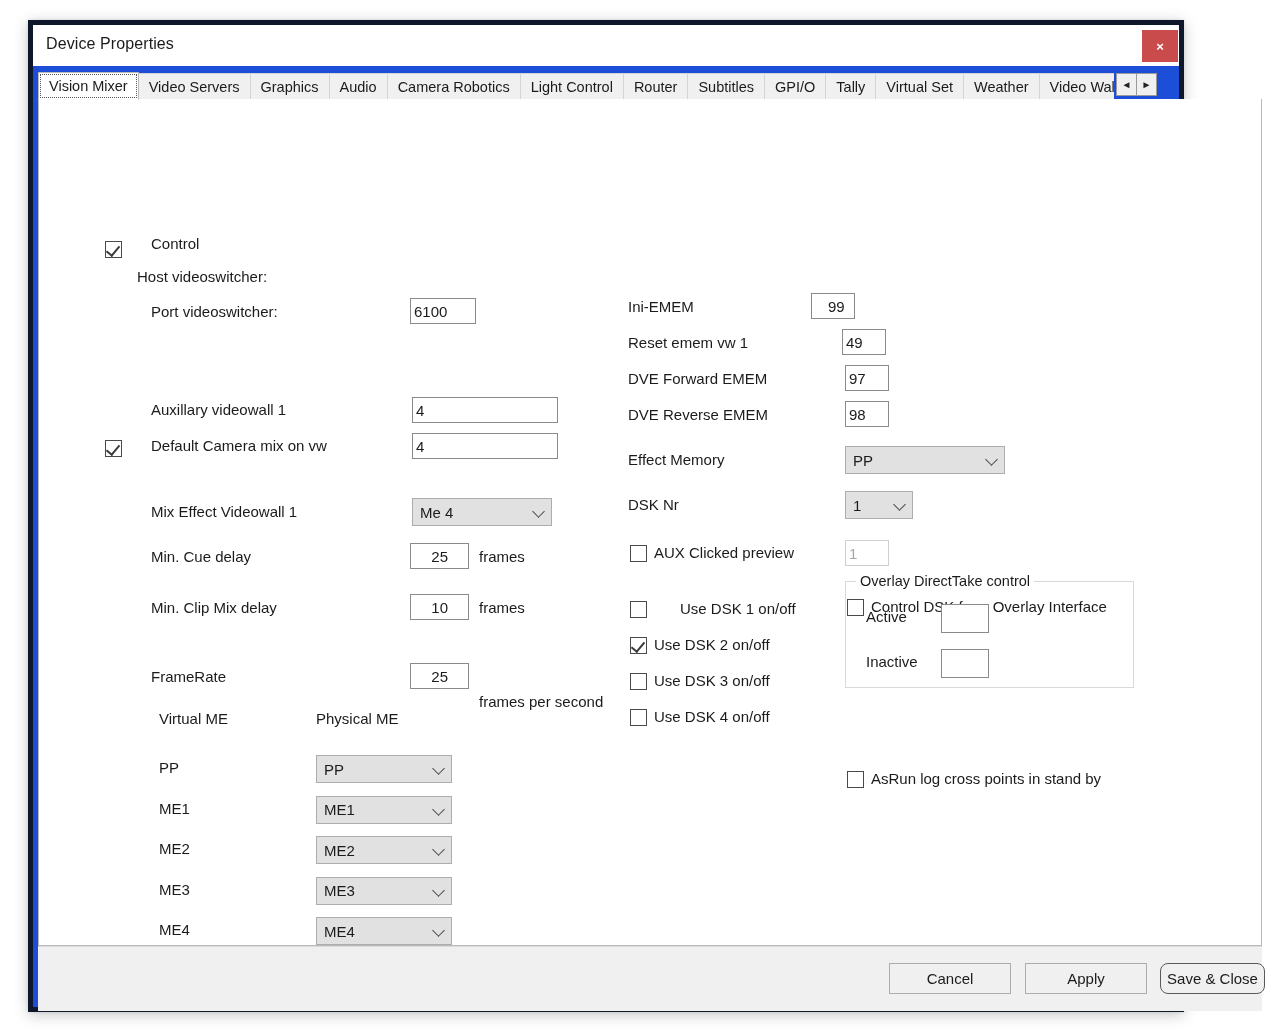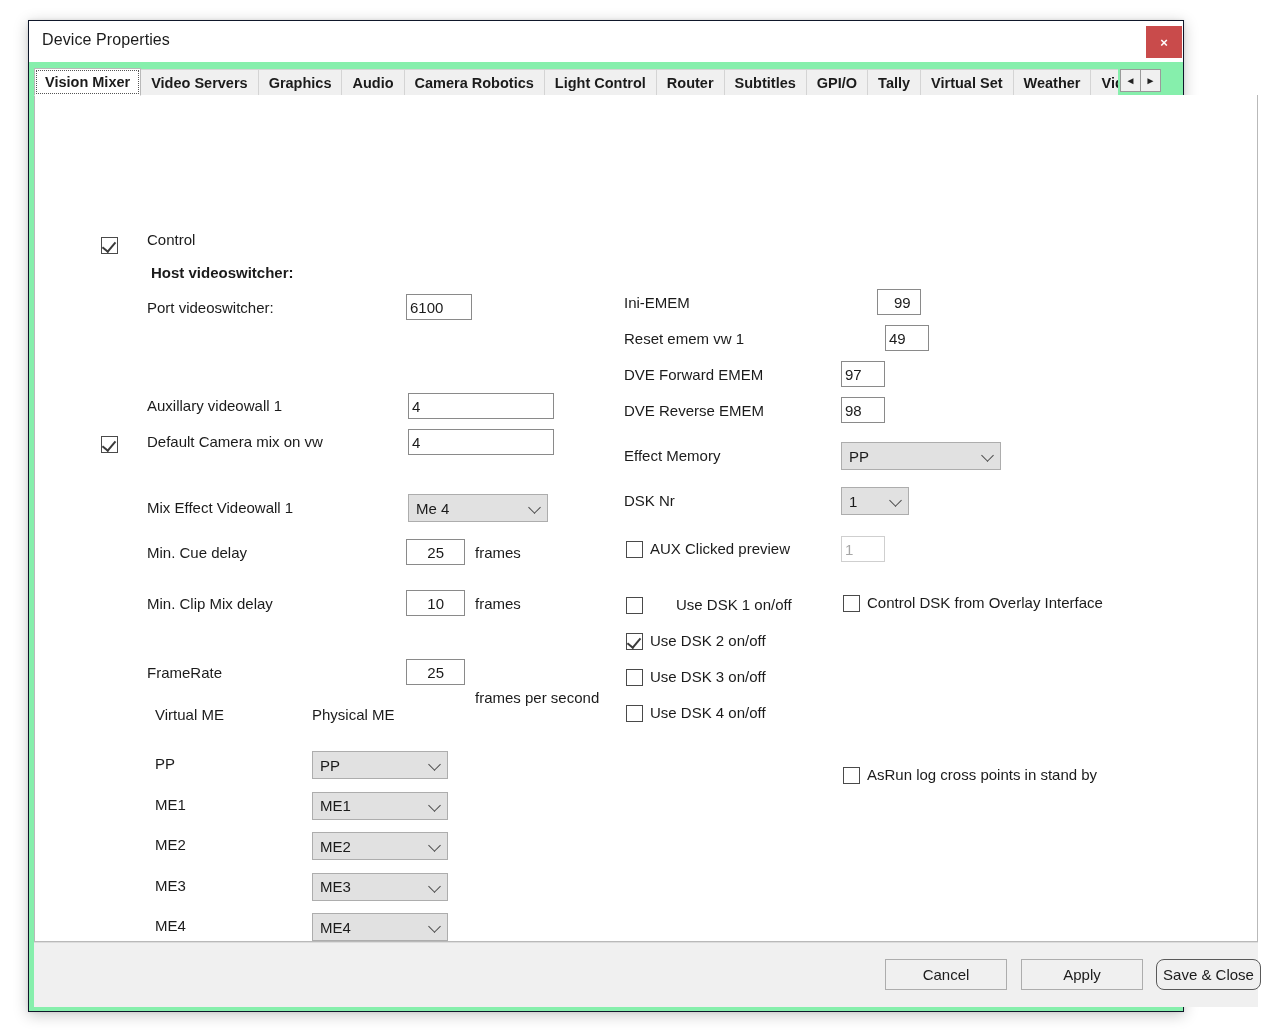--- a/index.html
+++ b/index.html
@@ -10,22 +10,22 @@
     font-family: "Liberation Sans", sans-serif;
     -webkit-font-smoothing: none;
   }
   #root { position: relative; width: 1281px; height: 1032px; overflow: hidden; background:#fff; }
 
   
   .window {
     position: absolute;
     left: 28px; top: 20px;
     width: 1156px; height: 992px;
-    background: #86efac;
-    border: 1px solid #0f172a;
+    background: #1d4ed8;
+    border: 5px solid #0f172a;
     box-shadow: 0 3px 14px rgba(0,0,0,0.22), 0 0 3px rgba(0,0,0,0.10);
   }
   .titlebar {
     position: absolute; left:0; top:0; width:100%; height: 41px;
     background: #ffffff;
   }
   .title-text {
     position: absolute; left: 13px; top: 10px;
     font-size: 16px; color: #1b1b1b; letter-spacing: .1px;
   }
@@ -34,21 +34,21 @@
     width: 36px; height: 32px;
     background: #c94b4b;
     color: #ffffff;
     font-size: 13px; font-weight: bold;
     display: flex; align-items: center; justify-content: center;
     cursor: pointer;
   }
 
   
   .tabstrip {
-    position: absolute; left: 5px; top: 47px; right: 5px; height: 28px; font-weight: bold;
+    position: absolute; left: 5px; top: 47px; right: 5px; height: 28px;
   }
   .tabs-clip {
     position: absolute; left:0; top:0; right: 60px; height: 28px; overflow: hidden;
   }
   .tabs-row { display: flex; align-items: flex-end; height: 28px; }
   .tab {
     height: 27px;
     padding: 0 10px;
     background: #f0f0f0;
     border: 1px solid #d4d4d4;
@@ -234,21 +234,21 @@
         <div>◄</div>
         <div>►</div>
       </div>
     </div>
 
     <div class="content">
 
       <div class="cb checked" style="left:66px; top:142px;"></div>
       <div class="lbl" style="left:112px; top:136px;">Control</div>
 
-      <div class="lbl" style="left:116px; top:169px;font-weight:bold;">Host videoswitcher:</div>
+      <div class="lbl" style="left:98px; top:169px;">Host videoswitcher:</div>
 
       <div class="lbl" style="left:112px; top:204px;">Port videoswitcher:</div>
       <div class="txt" style="left:371px; top:199px; width:66px;">6100</div>
 
       <div class="lbl" style="left:112px; top:302px;">Auxillary videowall 1</div>
       <div class="txt" style="left:373px; top:298px; width:146px;">4</div>
 
       <div class="cb checked" style="left:66px; top:341px;"></div>
       <div class="lbl" style="left:112px; top:338px;">Default Camera mix on vw</div>
       <div class="txt" style="left:373px; top:334px; width:146px;">4</div>
@@ -295,24 +295,24 @@
             <span class="chev"></span>
           </div>
           <div class="lbl" style="left: 120px; top: 822px;">ME4</div>
           <div class="combo" style="left: 277px; top: 818px; width: 136px;">
             <span>ME4</span>
             <span class="chev"></span>
           </div>
         </div>
 
       <div class="lbl" style="left:589px; top:199px;">Ini-EMEM</div>
-      <div class="txt" style="left:842px; top:194px; width:44px;padding-left:16px;">99</div>
+      <div class="txt" style="left:772px; top:194px; width:44px;padding-left:16px;">99</div>
 
       <div class="lbl" style="left:589px; top:235px;">Reset emem vw 1</div>
-      <div class="txt" style="left:850px; top:230px; width:44px;">49</div>
+      <div class="txt" style="left:803px; top:230px; width:44px;">49</div>
 
       <div class="lbl" style="left:589px; top:271px;">DVE Forward EMEM</div>
       <div class="txt" style="left:806px; top:266px; width:44px;">97</div>
 
       <div class="lbl" style="left:589px; top:307px;">DVE Reverse EMEM</div>
       <div class="txt" style="left:806px; top:302px; width:44px;">98</div>
 
       <div class="lbl" style="left:589px; top:352px;">Effect Memory</div>
       <div class="combo" style="left:806px; top:347px; width:160px;">
         <span>PP</span>
@@ -336,20 +336,27 @@
           <div class="lbl" style="left: 615px; top: 537px;">Use DSK 2 on/off</div>
           <div class="cb" style="left: 591px; top: 574px;"></div>
           <div class="lbl" style="left: 615px; top: 573px;">Use DSK 3 on/off</div>
           <div class="cb" style="left: 591px; top: 610px;"></div>
           <div class="lbl" style="left: 615px; top: 609px;">Use DSK 4 on/off</div>
         </div>
 
       <div class="cb" style="left:808px; top:500px;"></div>
       <div class="lbl" style="left:832px; top:499px;">Control DSK from Overlay Interface</div>
 
+      <div class="groupbox" style="left:806px; top:482px; width:289px; height:107px; top:482px;">
+        <div class="groupbox-title">Overlay DirectTake control</div>
+        <div class="lbl" style="left:20px; top:26px;">Active</div>
+        <div class="txt" style="left:95px; top:22px; width:48px; height:29px;"></div>
+        <div class="lbl" style="left:20px; top:71px;">Inactive</div>
+        <div class="txt" style="left:95px; top:67px; width:48px; height:29px;"></div>
+      </div>
 
       <div class="cb" style="left:808px; top:672px;"></div>
       <div class="lbl" style="left:832px; top:671px;">AsRun log cross points in stand by</div>
     </div>
 
     <div class="footer">
       <div class="btn" style="left:851px; width:122px;">Cancel</div>
       <div class="btn" style="left:987px; width:122px;">Apply</div>
       <div class="btn default" style="left:1122px; width:105px;border-radius:8px;">Save &amp; Close</div>
     </div>

